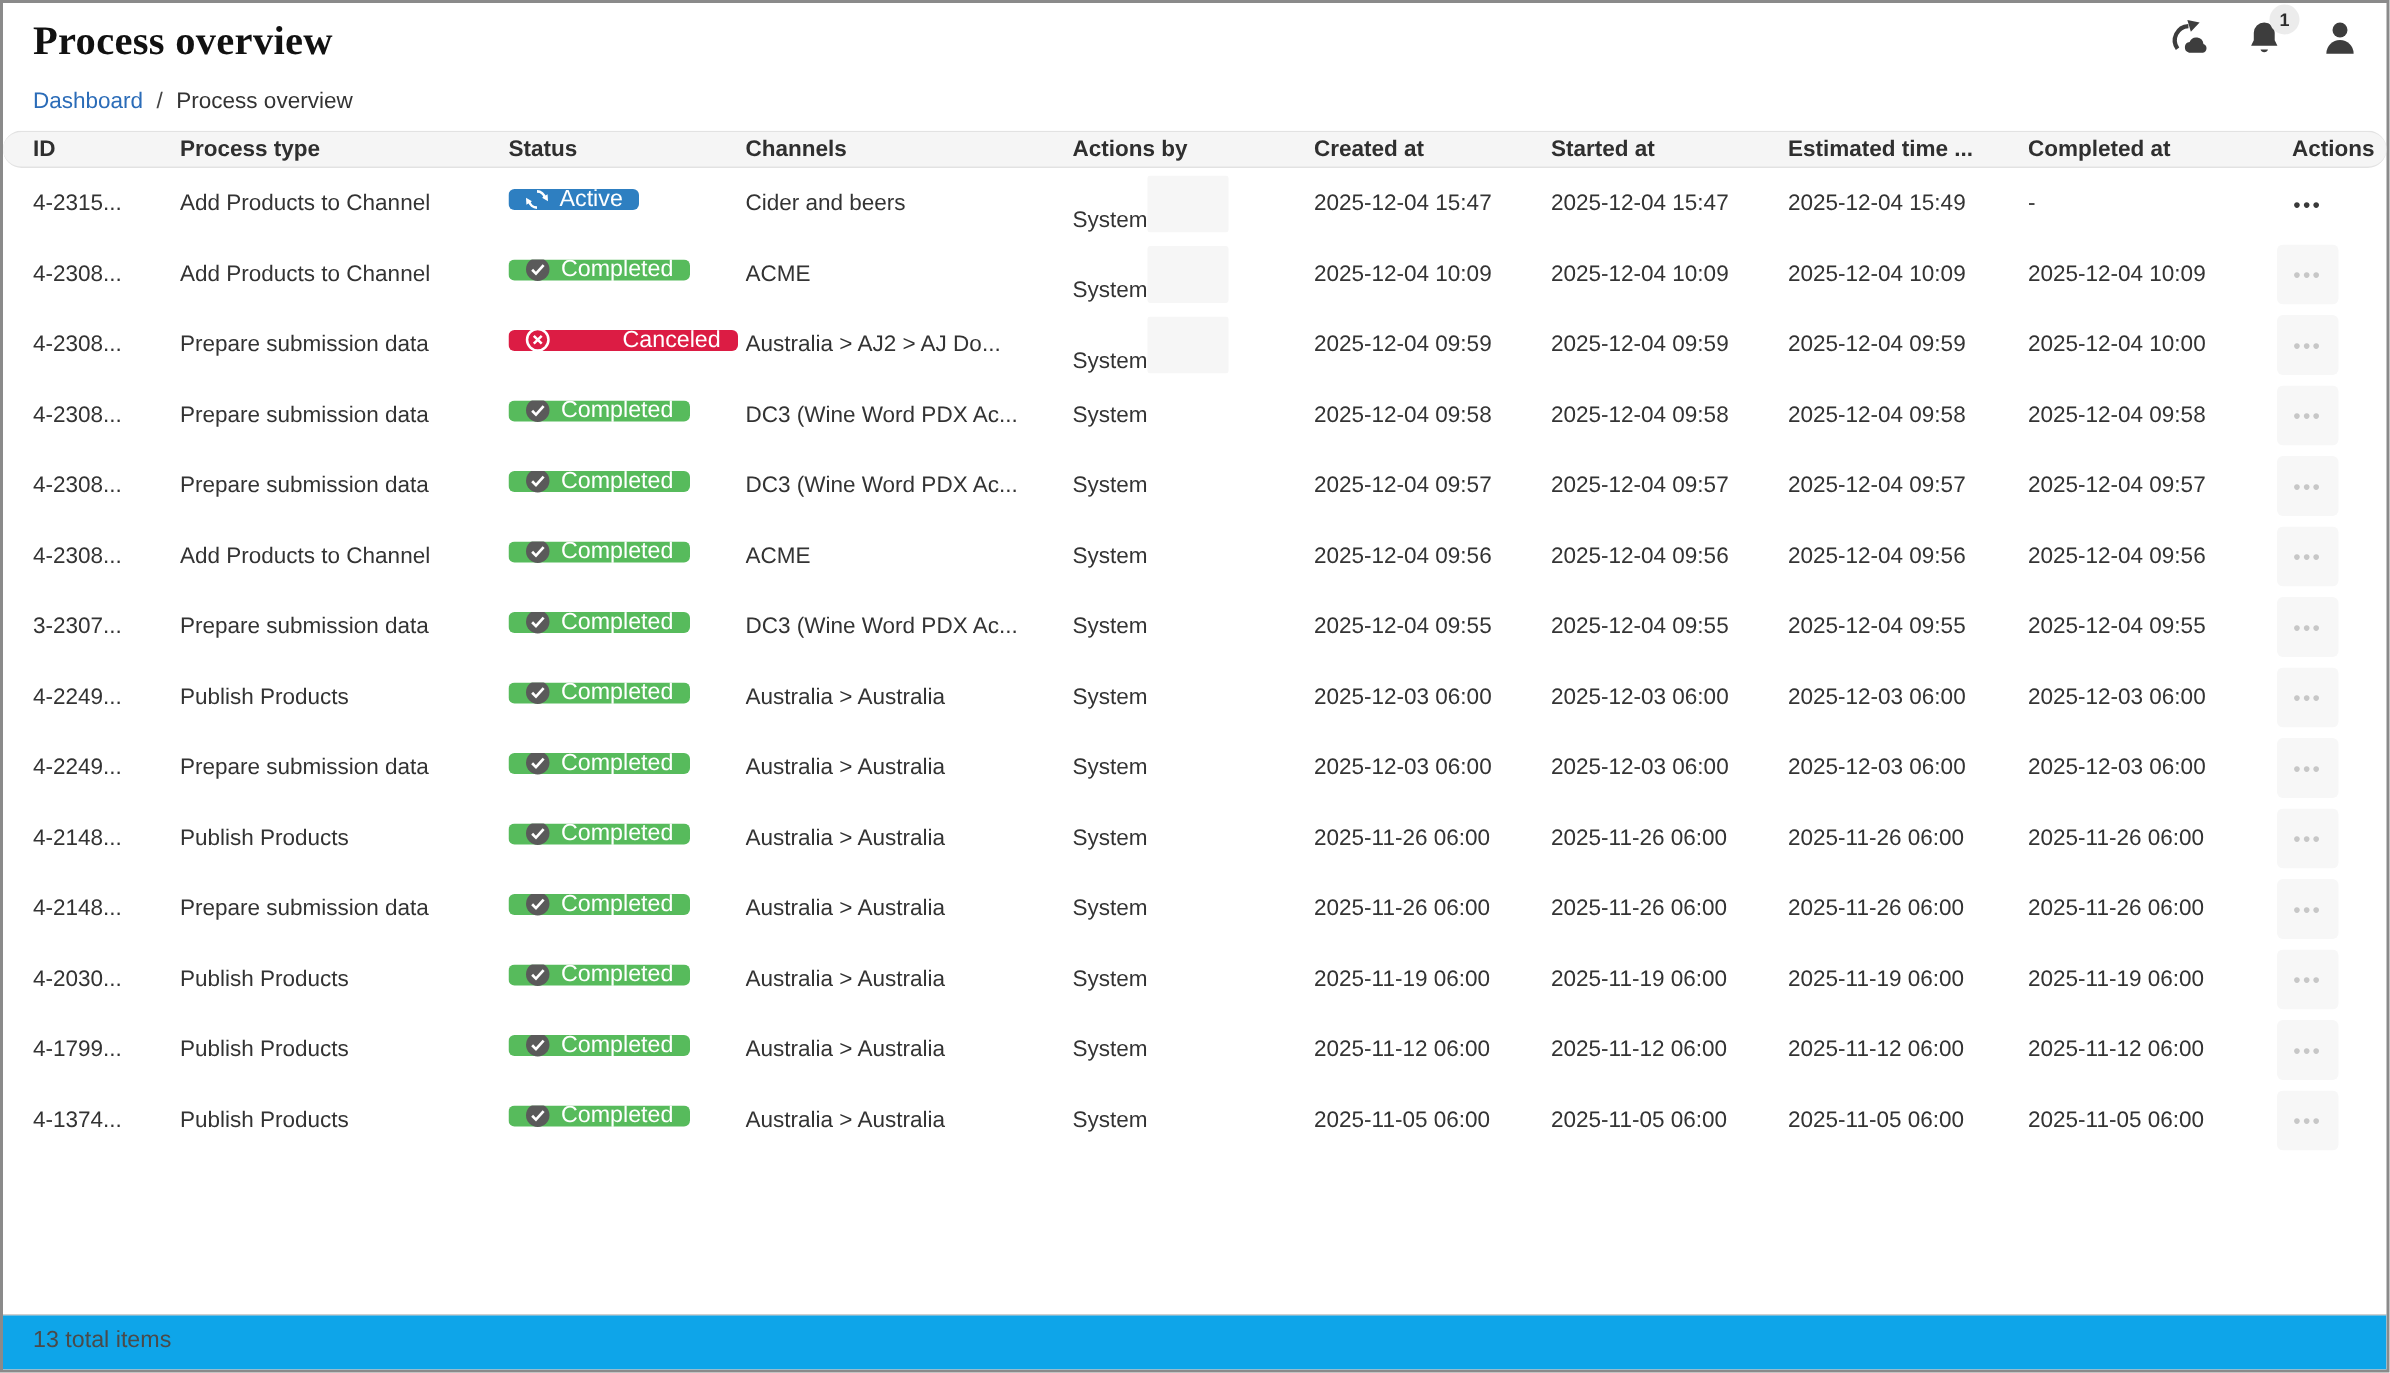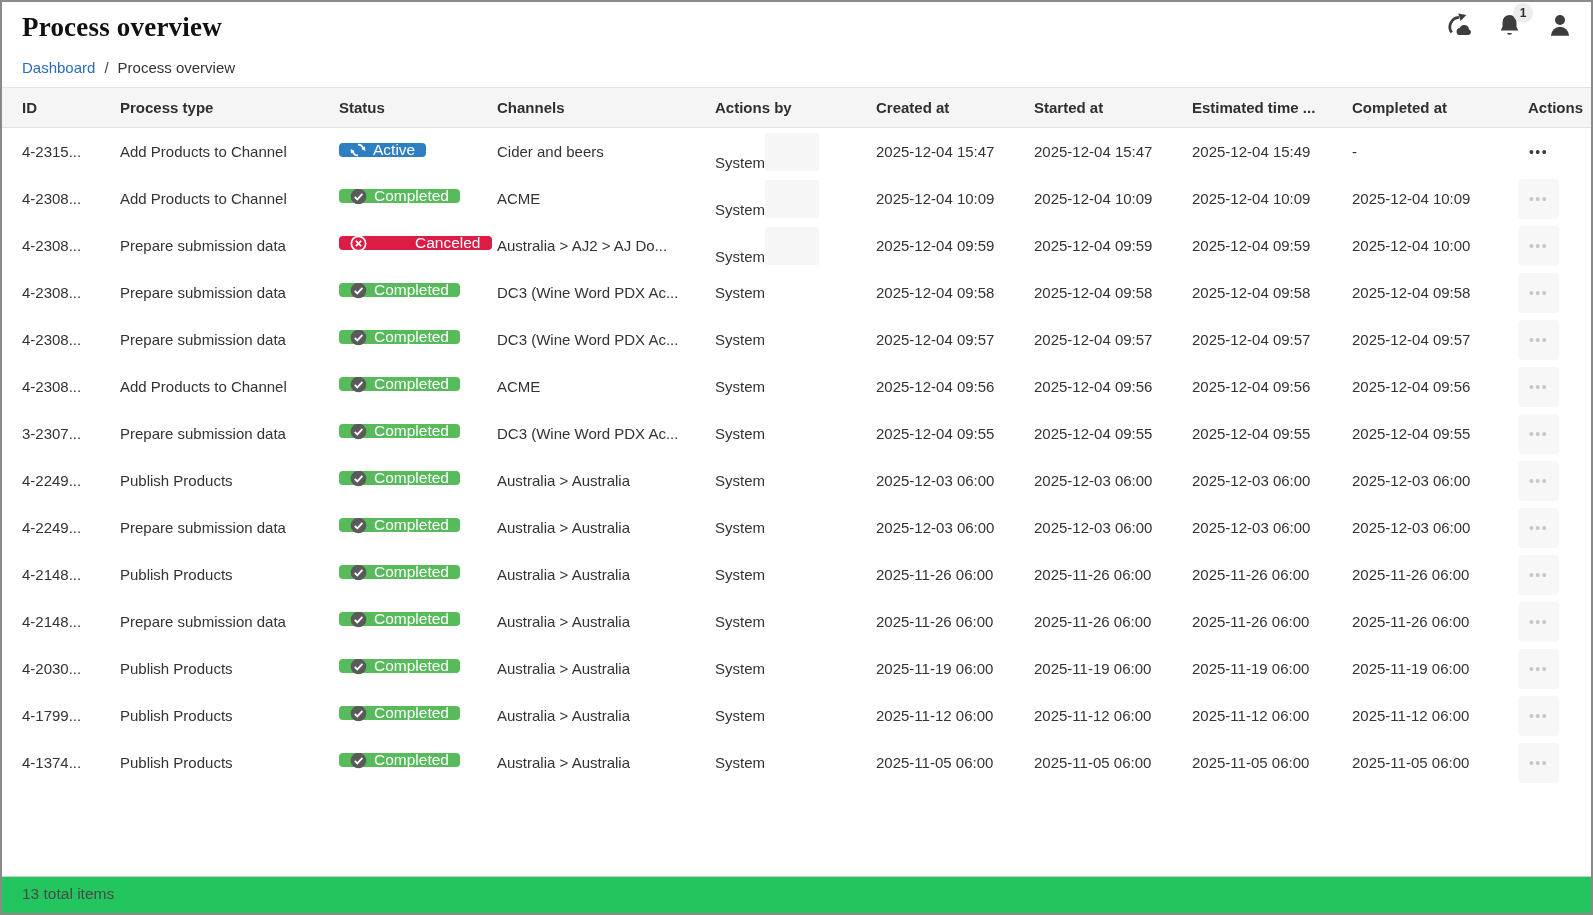--- a/index.html
+++ b/index.html
@@ -53,21 +53,22 @@
   .grid-row {
     display:grid;
     grid-template-columns: 98px 219px 158px 218px 161px 158px 158px 160px 158px auto;
     padding-left:20px;
     align-items:center;
   }
   .thead {
     background:#f5f5f5;
     border-top:1px solid #e2e2e2;
     border-bottom:1px solid #e2e2e2;
-    height:41px;
+    height:25px;
+    border-radius:16px;
   }
   .th { font-size:15px; font-weight:700; color:#2f2f2f; padding-right:10px; white-space:nowrap; overflow:hidden; }
   .th-actions { text-align:left; padding-left:18px; }
   .tr { height:47px; }
   .td { font-size:15px; color:#333; padding-right:14px; white-space:nowrap; overflow:hidden; }
   .td-createdby { display:flex; align-items:flex-end; }
   .shimmer { width:54px; height:38px; background:#f6f6f6; border-radius:2px; flex:none; }
   
   .badge {
     display:inline-flex; align-items:center; gap:7px;
@@ -87,21 +88,21 @@
   }
   .actions-btn .dots { font-size:14px; letter-spacing:1.5px; line-height:1; }
   .actions-btn.enabled .dots { color:#3a3a3a; }
   .actions-btn.muted { background:#f7f7f7; }
   .actions-btn.muted .dots { color:#c7c7c7; }
   
   .tfoot {
     position:absolute; left:0; right:0; bottom:0;
     height:37px;
     border-top:1px solid #cfcfcf;
-    background:#22c55e;
+    background:#0ea5e9;
     padding:8px 20px 0 20px;
     font-size:15.5px; color:#4a4a4a;
   }
 </style>
 </head>
 <body>
 
 <div class="page">
 
   <div class="topbar">

